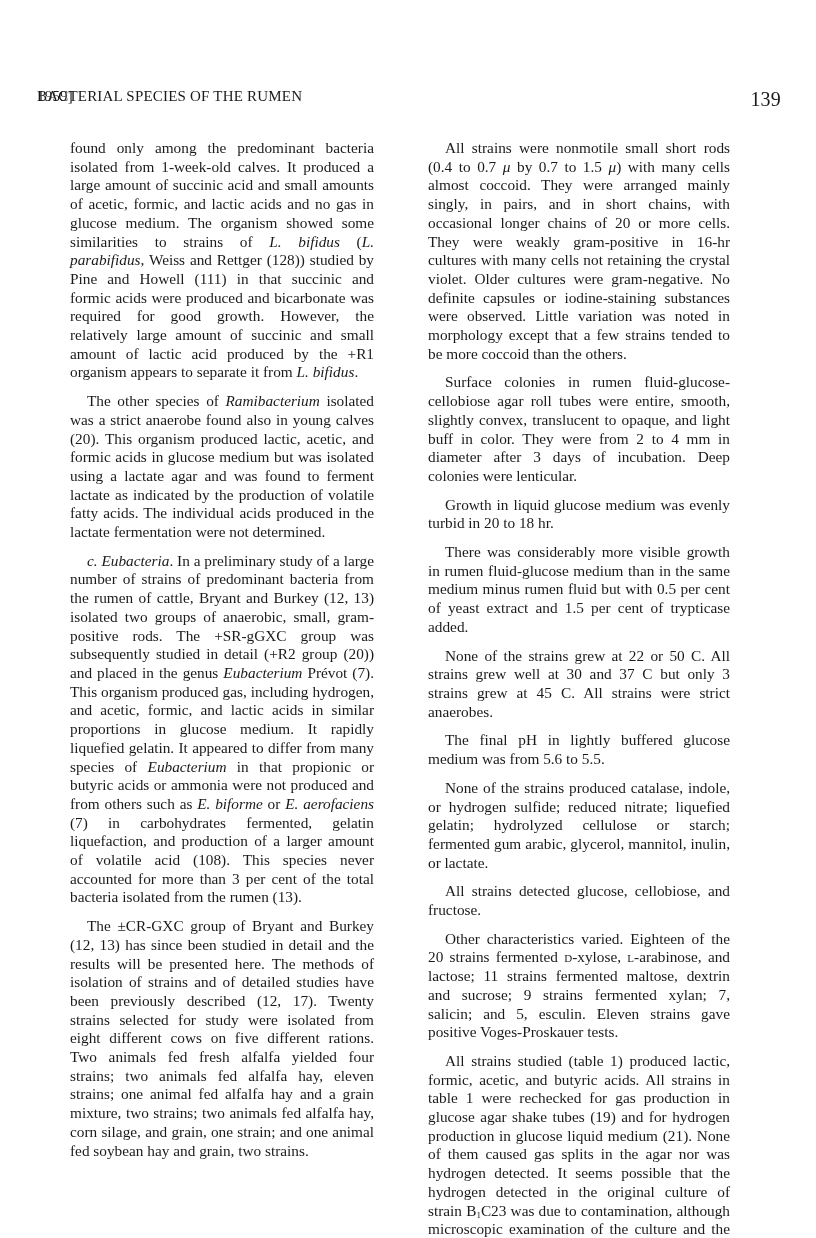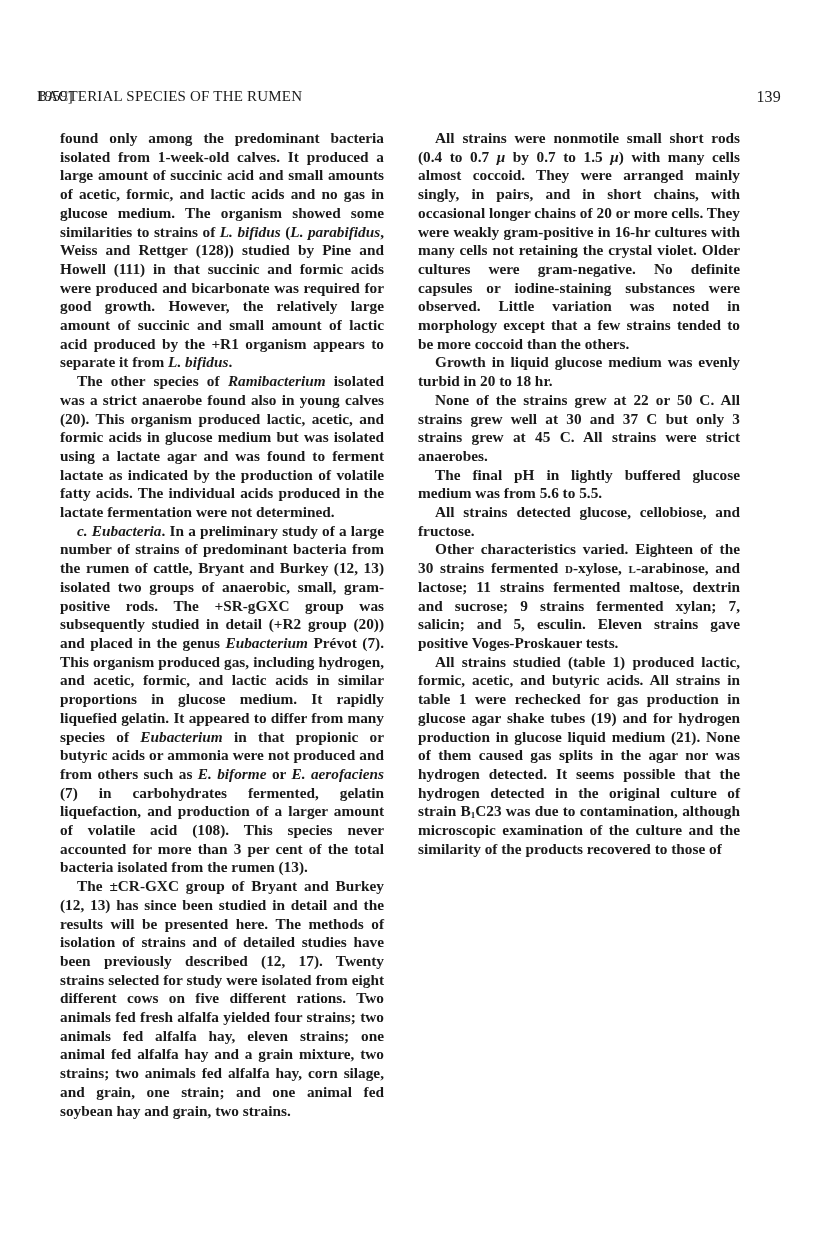--- a/index.html
+++ b/index.html
@@ -2,26 +2,26 @@
 <html><head>
 <meta charset="utf-8">
 <style>
   html, body { margin: 0; padding: 0; background: #ffffff; }
   body { width: 816px; height: 1238px; position: relative; overflow: hidden; color: #1a1a1a;
          font-family: "Liberation Serif", "DejaVu Serif", serif; }
   .header { position: absolute; top: 88px; left: 37px; width: 744px; height: 22px;
             font-size: 15px; letter-spacing: 0.2px; }
   .header .year { position: absolute; left: 0; top: 0; }
   .header .running-title { position: absolute; left: 0; right: 8px; text-align: left; top: 0; }
-  .header .page-no { position: absolute; right: 0; top: 0; font-size: 16px; }
+  .header .page-no { position: absolute; right: 0; top: 0; font-size: 20px; }
   .col { position: absolute; top: 129px; width: 324px; font-size: 15.3px; line-height: 18.7px;
          text-align: justify; hyphens: manual; }
   .col.left { left: 60px; }
   .col.right { left: 418px; top: 129px; width: 322px; }
-  .col p { margin: 0; text-indent: 0; font-weight: bold; }
+  .col p { margin: 10px; text-indent: 0; }
   .col p.indent { text-indent: 17px; }
   i { font-style: italic; }
   .sc { font-variant: small-caps; }
   sub { font-size: 9px; vertical-align: -2px; line-height: 0; }
 </style>
 </head>
 <body>
 
 <div>
 
@@ -33,21 +33,24 @@
 
   <div class="col left">
     <p><span>found only among the predominant bacteria isolated from 1-week-old calves. It produced a large amount of succinic acid and small amounts of acetic, formic, and lactic acids and no gas in glucose medium. The organism showed some similarities to strains of </span><i>L. bifidus</i><span> (</span><i>L. parabifidus</i><span>, Weiss and Rettger (128)) studied by Pine and Howell (111) in that succinic and formic acids were produced and bicarbonate was required for good growth. However, the relatively large amount of succinic and small amount of lactic acid produced by the +R1 organism appears to separate it from </span><i>L. bifidus</i><span>.</span></p>
     <p class="indent"><span>The other species of </span><i>Ramibacterium</i><span> isolated was a strict anaerobe found also in young calves (20). This organism produced lactic, acetic, and formic acids in glucose medium but was isolated using a lactate agar and was found to ferment lactate as indicated by the production of volatile fatty acids. The individual acids produced in the lactate fermentation were not determined.</span></p>
     <p class="indent"><i>c. Eubacteria</i><span>. In a preliminary study of a large number of strains of predominant bacteria from the rumen of cattle, Bryant and Burkey (12, 13) isolated two groups of anaerobic, small, gram-positive rods. The +SR-gGXC group was subsequently studied in detail (+R2 group (20)) and placed in the genus </span><i>Eubacterium</i><span> Prévot (7). This organism produced gas, including hydrogen, and acetic, formic, and lactic acids in similar proportions in glucose medium. It rapidly liquefied gelatin. It appeared to differ from many species of </span><i>Eubacterium</i><span> in that propionic or butyric acids or ammonia were not produced and from others such as </span><i>E. biforme</i><span> or </span><i>E. aerofaciens</i><span> (7) in carbohydrates fermented, gelatin liquefaction, and production of a larger amount of volatile acid (108). This species never accounted for more than 3 per cent of the total bacteria isolated from the rumen (13).</span></p>
     <p class="indent">The ±CR-GXC group of Bryant and Burkey (12, 13) has since been studied in detail and the results will be presented here. The methods of isolation of strains and of detailed studies have been previously described (12, 17). Twenty strains selected for study were isolated from eight different cows on five different rations. Two animals fed fresh alfalfa yielded four strains; two animals fed alfalfa hay, eleven strains; one animal fed alfalfa hay and a grain mixture, two strains; two animals fed alfalfa hay, corn silage, and grain, one strain; and one animal fed soybean hay and grain, two strains.</p>
   </div>
 
   <div class="col right">
     <p class="indent"><span>All strains were nonmotile small short rods (0.4 to 0.7 </span><i>μ</i><span> by 0.7 to 1.5 </span><i>μ</i><span>) with many cells almost coccoid. They were arranged mainly singly, in pairs, and in short chains, with occasional longer chains of 20 or more cells. They were weakly gram-positive in 16-hr cultures with many cells not retaining the crystal violet. Older cultures were gram-negative. No definite capsules or iodine-staining substances were observed. Little variation was noted in morphology except that a few strains tended to be more coccoid than the others.</span></p>
+    <p class="indent">Surface colonies in rumen fluid-glucose-cellobiose agar roll tubes were entire, smooth, slightly convex, translucent to opaque, and light buff in color. They were from 2 to 4 mm in diameter after 3 days of incubation. Deep colonies were lenticular.</p>
     <p class="indent">Growth in liquid glucose medium was evenly turbid in 20 to 18 hr.</p>
+    <p class="indent">There was considerably more visible growth in rumen fluid-glucose medium than in the same medium minus rumen fluid but with 0.5 per cent of yeast extract and 1.5 per cent of trypticase added.</p>
     <p class="indent">None of the strains grew at 22 or 50 C. All strains grew well at 30 and 37 C but only 3 strains grew at 45 C. All strains were strict anaerobes.</p>
     <p class="indent">The final pH in lightly buffered glucose medium was from 5.6 to 5.5.</p>
+    <p class="indent">None of the strains produced catalase, indole, or hydrogen sulfide; reduced nitrate; liquefied gelatin; hydrolyzed cellulose or starch; fermented gum arabic, glycerol, mannitol, inulin, or lactate.</p>
     <p class="indent">All strains detected glucose, cellobiose, and fructose.</p>
-    <p class="indent"><span>Other characteristics varied. Eighteen of the 30 strains fermented </span><span class="sc">d</span><span>-xylose, </span><span class="sc">l</span><span>-arabinose, and lactose; 11 strains fermented maltose, dextrin and sucrose; 9 strains fermented xylan; 7, salicin; and 5, esculin. Eleven strains gave positive Voges-Proskauer tests.</span></p>
+    <p class="indent"><span>Other characteristics varied. Eighteen of the 20 strains fermented </span><span class="sc">d</span><span>-xylose, </span><span class="sc">l</span><span>-arabinose, and lactose; 11 strains fermented maltose, dextrin and sucrose; 9 strains fermented xylan; 7, salicin; and 5, esculin. Eleven strains gave positive Voges-Proskauer tests.</span></p>
     <p class="indent"><span>All strains studied (table 1) produced lactic, formic, acetic, and butyric acids. All strains in table 1 were rechecked for gas production in glucose agar shake tubes (19) and for hydrogen production in glucose liquid medium (21). None of them caused gas splits in the agar nor was hydrogen detected. It seems possible that the hydrogen detected in the original culture of strain B</span><sub>1</sub><span>C23 was due to contamination, although microscopic examination of the culture and the similarity of the products recovered to those of</span></p>
   </div>
 
 </div>
 
 </body></html>

